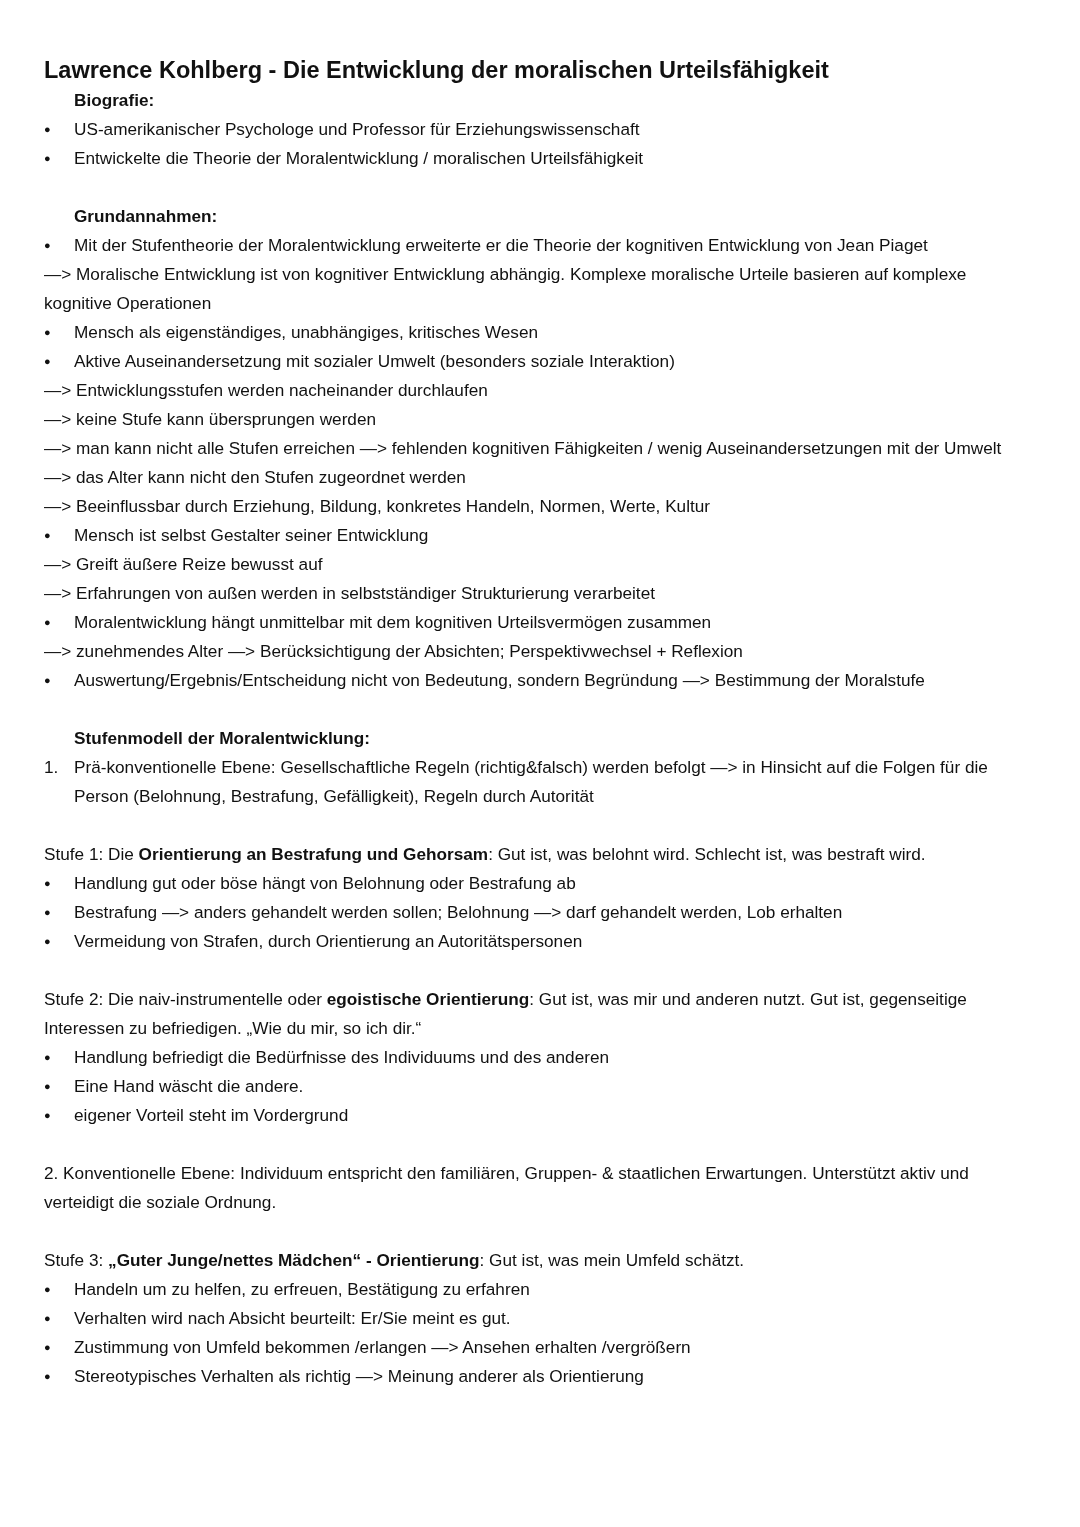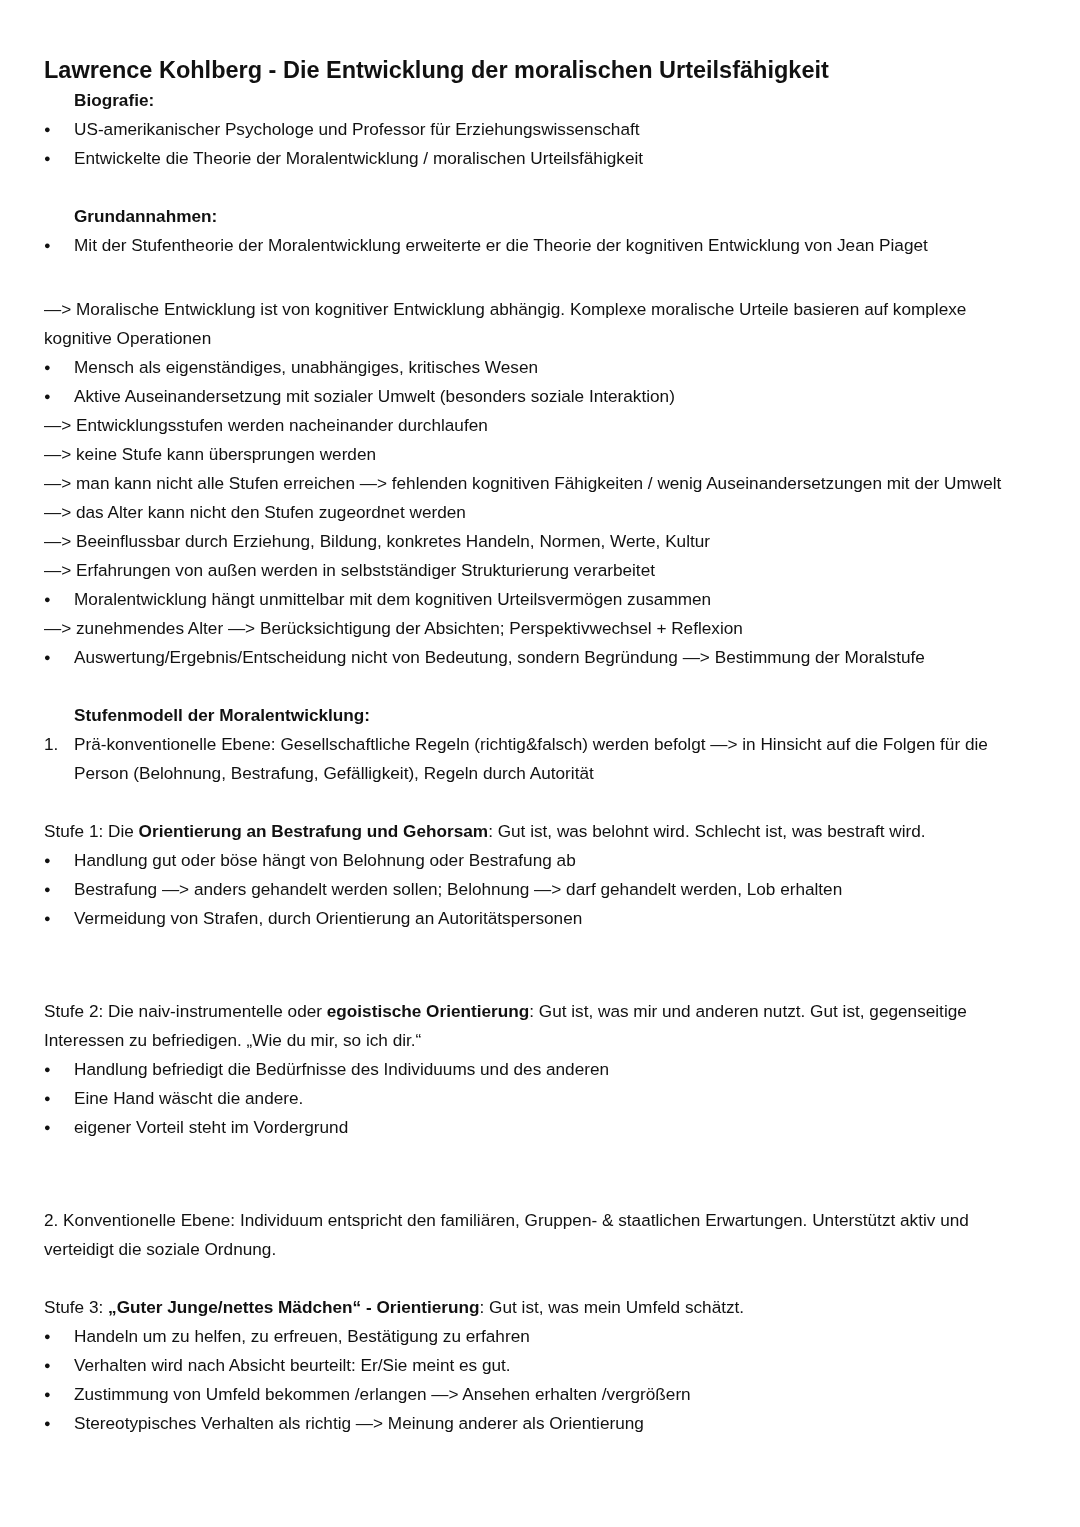--- a/index.html
+++ b/index.html
@@ -3,21 +3,21 @@
 <meta charset="utf-8">
 <style>
   html, body { margin: 0; padding: 0; background: #ffffff; }
   body {
     width: 1080px; height: 1527px; position: relative; overflow: hidden;
     font-family: "Liberation Sans", sans-serif; color: #111111;
   }
   .page { position: absolute; left: 44px; top: 54px; width: 1000px; }
   .title { font-size: 23.5px; font-weight: bold; line-height: 32px; margin: 0; }
   .line { font-size: 17.2px; line-height: 29px; margin: 0; white-space: nowrap; }
-  .wrap { white-space: normal; margin-top: 35px; }
+  .wrap { white-space: normal; }
   .heading { font-weight: bold; margin-left: 30px; }
   .bullet { position: relative; padding-left: 30px; }
   .bullet::before { content: "\25CF"; position: absolute; left: 0; top: 0; font-size: 11px; line-height: 29px; }
   .numbered { position: relative; padding-left: 30px; white-space: normal; }
   .numbered .num { position: absolute; left: 0; top: 0; }
   .gap { height: 29px; }
   b { font-weight: bold; text-align: center; }
 </style>
 </head>
 <body>
@@ -37,20 +37,22 @@
     <p class="line heading">Grundannahmen:</p>
     <p class="line bullet">Mit der Stufentheorie der Moralentwicklung erweiterte er die Theorie der kognitiven Entwicklung von Jean Piaget</p>
     <p class="line wrap" style="width:960px">—&gt; Moralische Entwicklung ist von kognitiver Entwicklung abhängig. Komplexe moralische Urteile basieren auf komplexe kognitive Operationen</p>
     <p class="line bullet">Mensch als eigenständiges, unabhängiges, kritisches Wesen</p>
     <p class="line bullet">Aktive Auseinandersetzung mit sozialer Umwelt (besonders soziale Interaktion)</p>
     <p class="line">—&gt; Entwicklungsstufen werden nacheinander durchlaufen</p>
     <p class="line">—&gt; keine Stufe kann übersprungen werden</p>
     <p class="line">—&gt; man kann nicht alle Stufen erreichen —&gt; fehlenden kognitiven Fähigkeiten / wenig Auseinandersetzungen mit der Umwelt</p>
     <p class="line">—&gt; das Alter kann nicht den Stufen zugeordnet werden</p>
     <p class="line">—&gt; Beeinflussbar durch Erziehung, Bildung, konkretes Handeln, Normen, Werte, Kultur</p>
+    <p class="line bullet">Mensch ist selbst Gestalter seiner Entwicklung</p>
+    <p class="line">—&gt; Greift äußere Reize bewusst auf</p>
     <p class="line">—&gt; Erfahrungen von außen werden in selbstständiger Strukturierung verarbeitet</p>
     <p class="line bullet">Moralentwicklung hängt unmittelbar mit dem kognitiven Urteilsvermögen zusammen</p>
     <p class="line">—&gt; zunehmendes Alter —&gt; Berücksichtigung der Absichten; Perspektivwechsel + Reflexion</p>
     <p class="line bullet">Auswertung/Ergebnis/Entscheidung nicht von Bedeutung, sondern Begründung —&gt; Bestimmung der Moralstufe</p>
   </section>
 
   <div class="gap"></div>
 
   <section>
     <p class="line heading">Stufenmodell der Moralentwicklung:</p>

